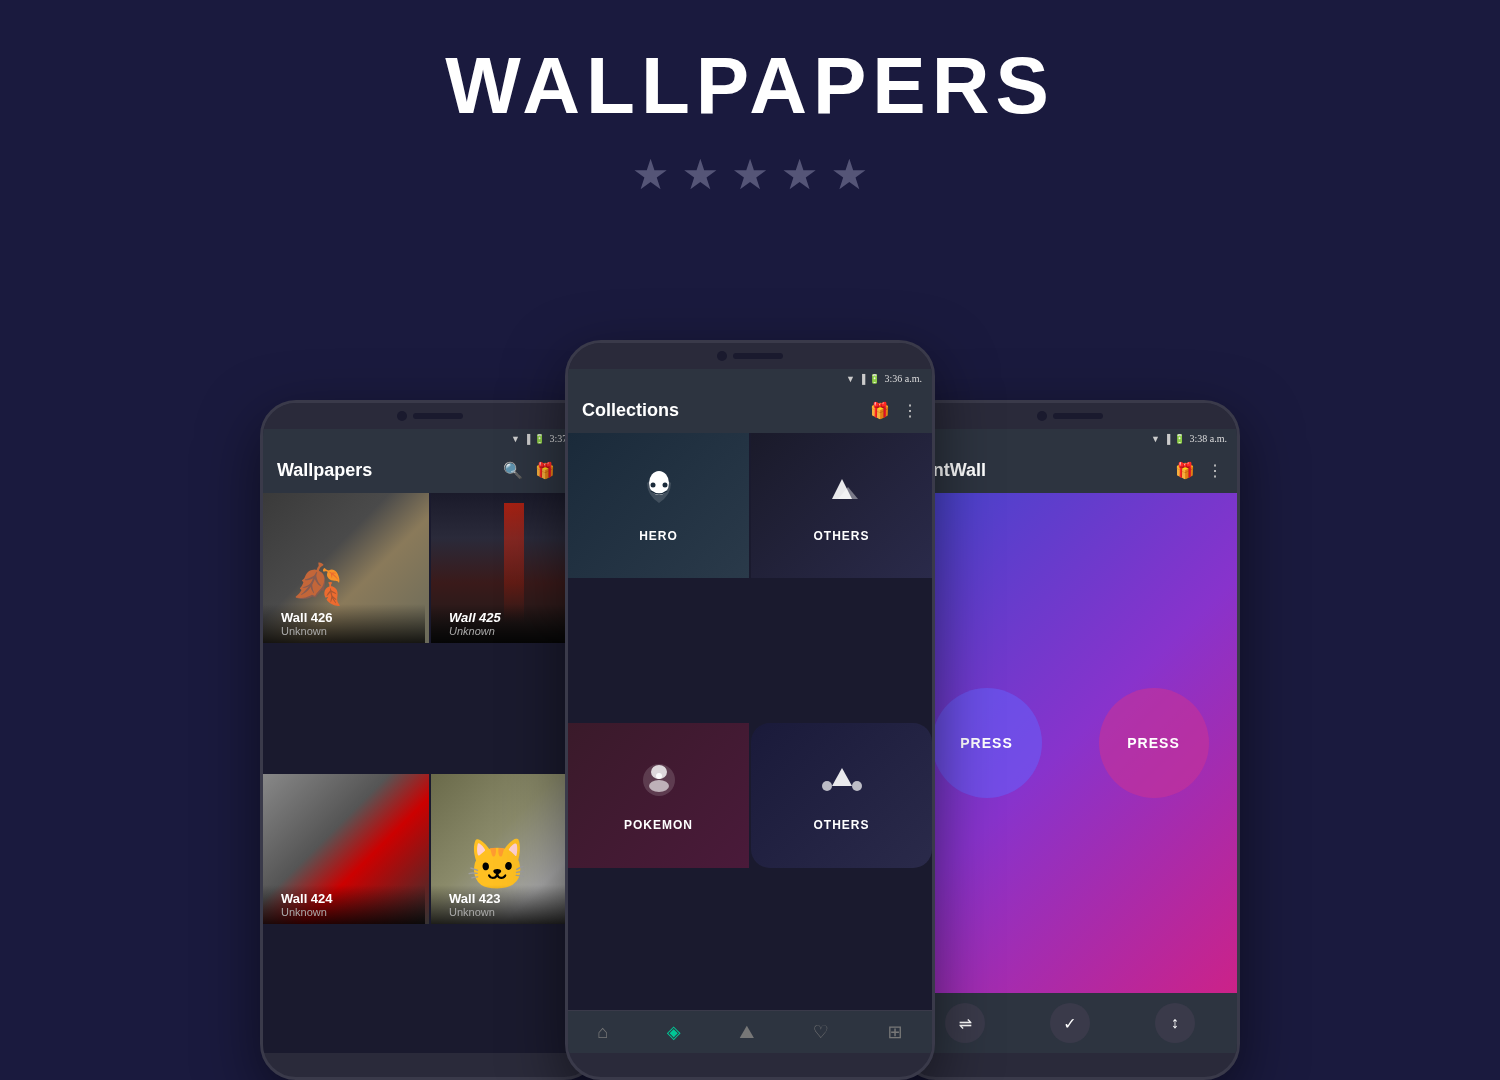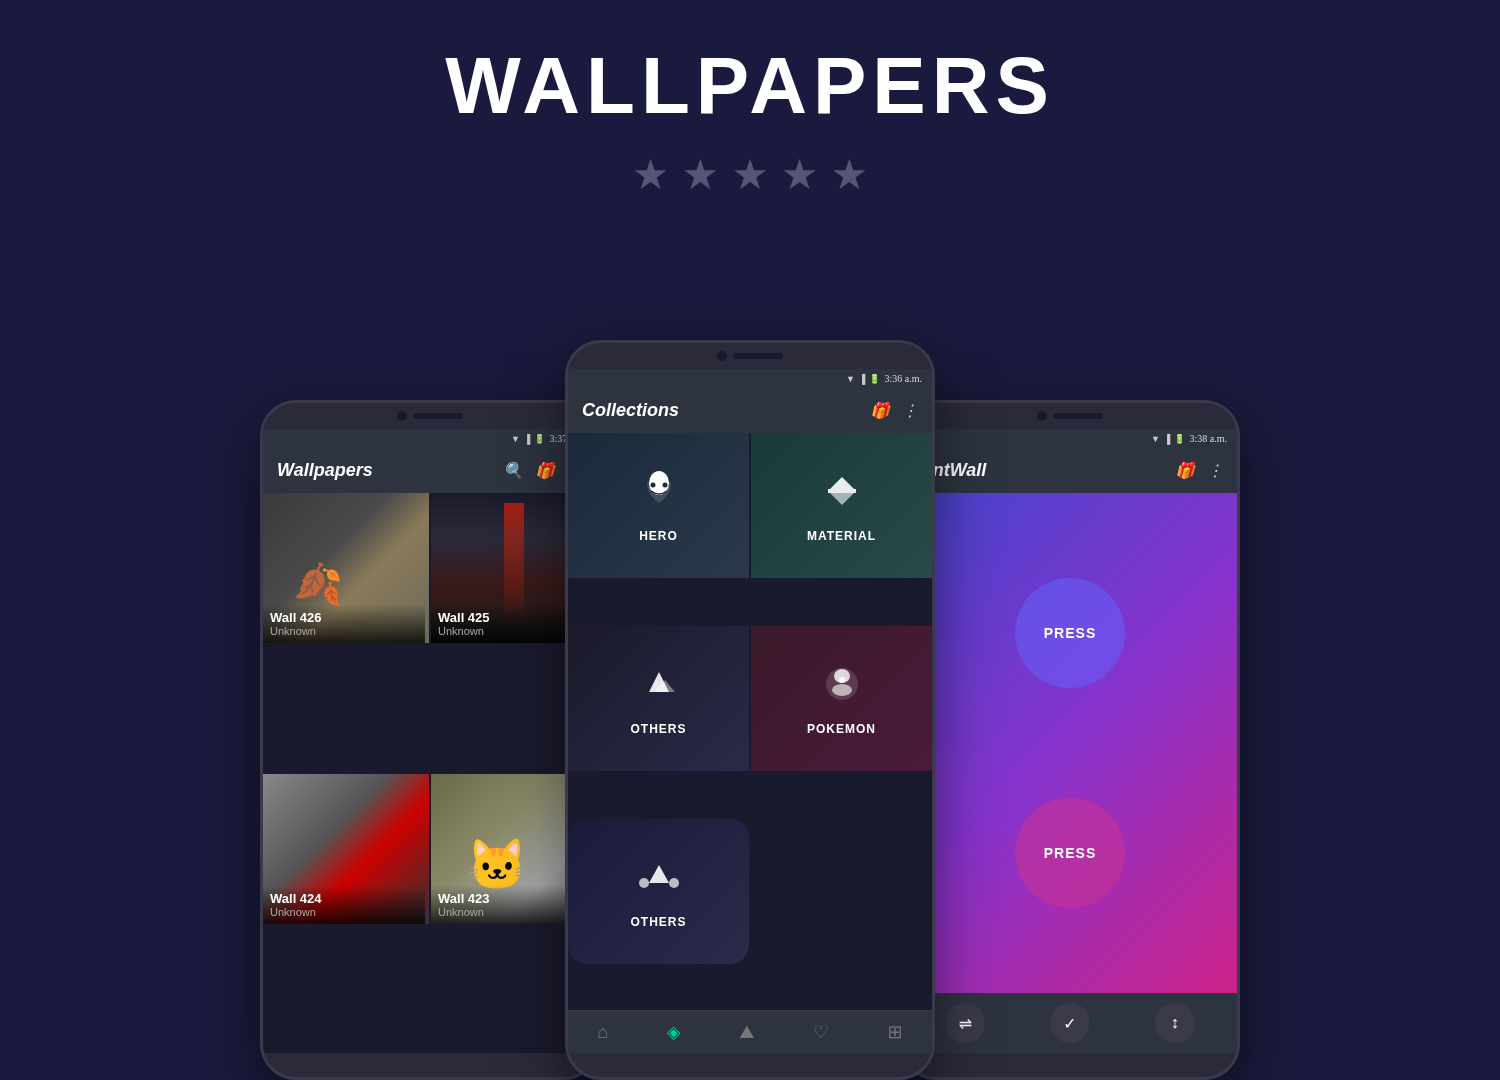--- a/index.html
+++ b/index.html
@@ -130,21 +130,20 @@
     .status-bar .battery { font-size: 9px; }
     .status-bar .time { font-size: 10px; color: #ddd; font-family: Liberation Serif, serif; }
 
     
     .app-bar {
       display: flex;
       align-items: center;
       justify-content: space-between;
       padding: 12px 14px;
       background: #2d3440;
-      font-style: italic;
     }
     .app-bar-title {
       font-size: 18px;
       font-weight: bold;
       color: #fff;
     }
     .app-bar-icons {
       display: flex;
       gap: 12px;
       align-items: center;
@@ -166,21 +165,21 @@
     .wall-item {
       position: relative;
       height: 150px;
       overflow: hidden;
     }
     .wall-item-label {
       position: absolute;
       bottom: 0;
       left: 0;
       right: 4px;
-      padding: 6px 7px;
+      padding: 6px 18px;
       background: linear-gradient(transparent, rgba(0,0,0,0.8));
     }
     .wall-name {
       color: #fff;
       font-size: 13px;
       font-weight: bold;
     }
     .wall-author {
       color: #aaa;
       font-size: 11px;
@@ -194,20 +193,21 @@
     .wall-autumn::before {
       content: '🍂';
       position: absolute;
       font-size: 40px;
       bottom: 35px;
       left: 30px;
     }
     .wall-tunnel {
       background: linear-gradient(180deg, #1a1a2a 0%, #2a2a3a 30%, #3a1a1a 60%, #1a1a1a 100%);
       position: relative;
+      font-style: italic;
     }
     .wall-tunnel::before {
       content: '';
       position: absolute;
       top: 10px; left: 50%; transform: translateX(-50%);
       width: 20px; height: 120px;
       background: linear-gradient(180deg, #ff2200 0%, transparent 100%);
       opacity: 0.6;
     }
     .wall-car {
@@ -284,21 +284,20 @@
     }
     .nav-icon.active {
       color: #00c896;
     }
 
     
     .tintwall-content {
       background: linear-gradient(135deg, #4444cc 0%, #8833cc 50%, #cc2288 100%);
       flex: 1;
       display: flex;
-      flex-direction: column;
       align-items: center;
       justify-content: space-around;
       padding: 30px 0;
     }
     .press-btn {
       width: 110px;
       height: 110px;
       border-radius: 50%;
       display: flex;
       align-items: center;
@@ -438,28 +437,20 @@
           <svg width="44" height="44" viewBox="0 0 44 44">
             <ellipse cx="22" cy="14" rx="10" ry="12" fill="white"></ellipse>
             <path d="M10 14 Q22 4 34 14 Q34 26 22 34 Q10 26 10 14Z" fill="white" opacity="0.15"></path>
             <circle cx="16" cy="16" r="2.5" fill="#1a2a3a"></circle>
             <circle cx="28" cy="16" r="2.5" fill="#1a2a3a"></circle>
             <path d="M14 22 Q22 28 30 22" stroke="#1a2a3a" stroke-width="1.5" fill="none"></path>
           </svg>
           <span class="collection-label">HERO</span>
         </div>
 
-        <div class="collection-item collection-material">
-          <svg width="44" height="44" viewBox="0 0 44 44">
-            <rect x="8" y="20" width="28" height="4" fill="white" opacity="0.9"></rect>
-            <polygon points="22,8 34,20 10,20" fill="white" opacity="0.9"></polygon>
-            <polygon points="22,36 34,24 10,24" fill="white" opacity="0.6"></polygon>
-          </svg>
-          <span class="collection-label">MATERIAL</span>
-        </div>
 
         <div class="collection-item collection-minimal">
           <svg width="44" height="44" viewBox="0 0 44 44">
             <polygon points="22,10 32,30 12,30" fill="white" opacity="0.9"></polygon>
             <polygon points="28,18 38,30 18,30" fill="white" opacity="0.4"></polygon>
           </svg>
           <span class="collection-label">OTHERS</span>
         </div>
 
         <div class="collection-item collection-pokemon">

